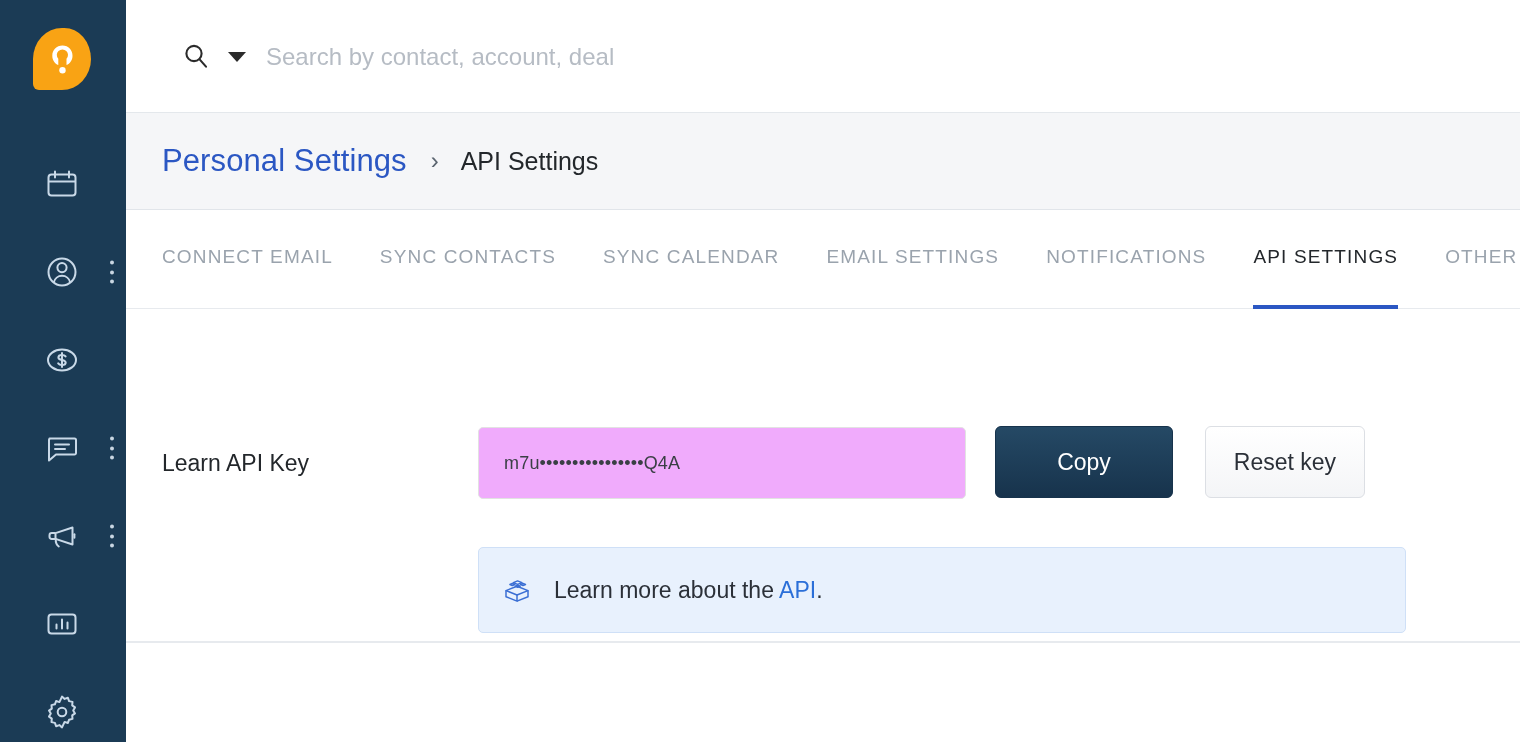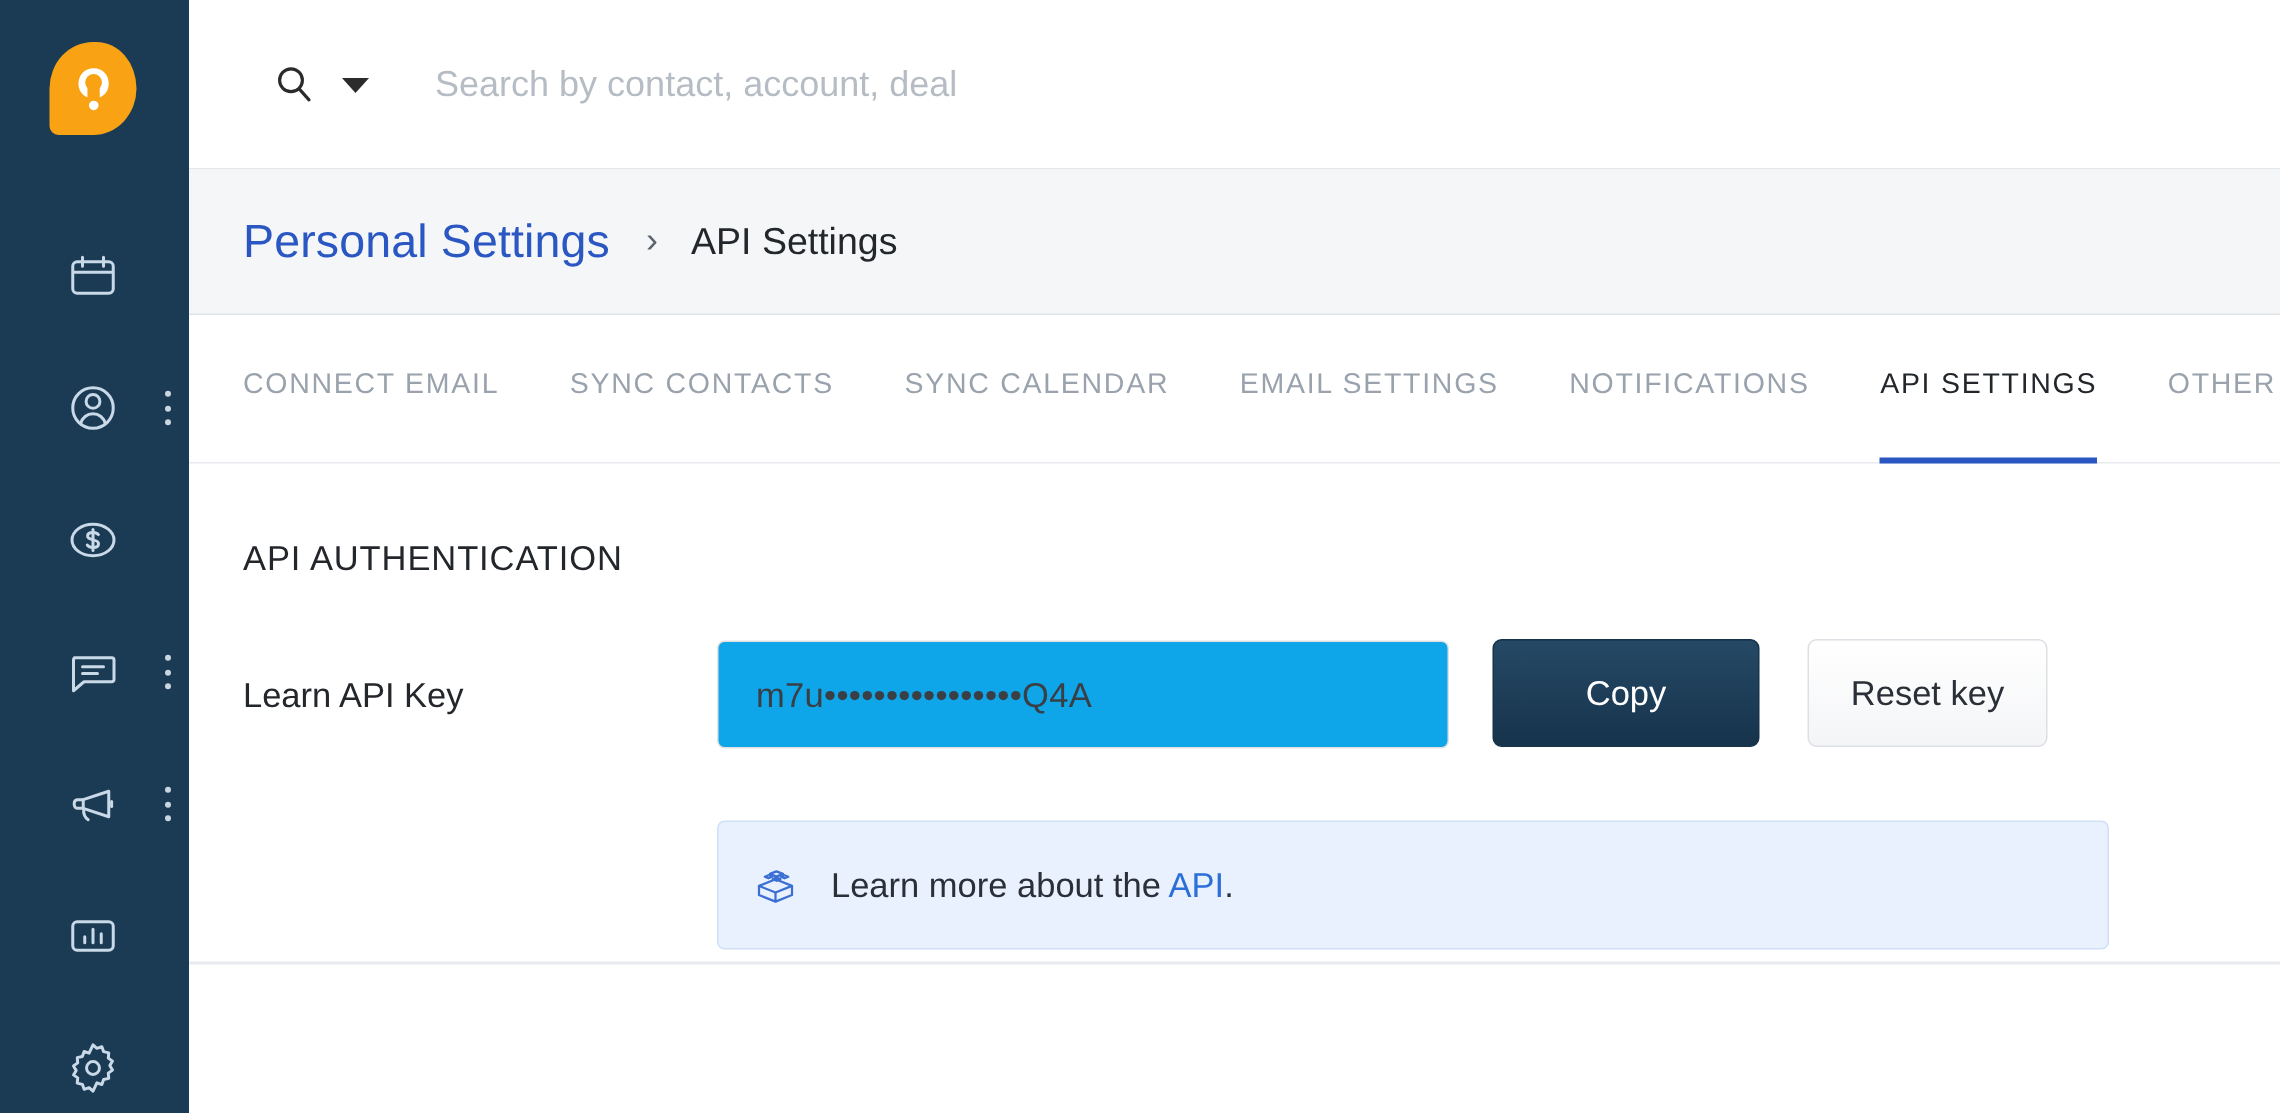--- a/index.html
+++ b/index.html
@@ -136,21 +136,21 @@
     top: 52px;
     width: 0;
     height: 0;
     border-left: 9px solid transparent;
     border-right: 9px solid transparent;
     border-top: 10px solid #2b2b2b;
     cursor: pointer;
   }
   .search-input {
     position: absolute;
-    left: 164px;
+    left: 140px;
     top: 36px;
     width: 700px;
     height: 42px;
     border: none;
     outline: none;
     background: transparent;
     font-family: "Liberation Sans", sans-serif;
     font-size: 24px;
     color: #2b2b2b;
   }
@@ -247,27 +247,27 @@
     top: 31px;
     font-size: 23px;
     color: #23272b;
   }
   .key-box {
     position: absolute;
     left: 352px;
     top: 8px;
     width: 488px;
     height: 72px;
-    background: #0ea5e9;
+    background: #f0abfc;
     border: 1px solid #e2e2e2;
     border-radius: 5px;
     display: flex;
     align-items: center;
     padding-left: 25px;
-    font-size: 23px;
+    font-size: 18px;
     color: #3a3f45;
     letter-spacing: .2px;
     cursor: text;
     overflow: hidden;
     white-space: nowrap;
   }
   .btn-copy {
     position: absolute;
     left: 869px;
     top: 7px;
@@ -464,21 +464,20 @@
       <div class="tab">SYNC CONTACTS</div>
       <div class="tab">SYNC CALENDAR</div>
       <div class="tab">EMAIL SETTINGS</div>
       <div class="tab">NOTIFICATIONS</div>
       <div class="tab active">API SETTINGS</div>
       <div class="tab">OTHER SETTINGS</div>
     </div>
 
     <div class="content">
 
-      <div class="section-title">API AUTHENTICATION</div>
 
       <div class="row">
         <div class="field-label">Learn API Key</div>
 
         <div class="key-box">m7u••••••••••••••••Q4A</div>
 
         <button class="btn-copy">Copy</button>
         <button class="btn-reset">Reset key</button>
       </div>
 

